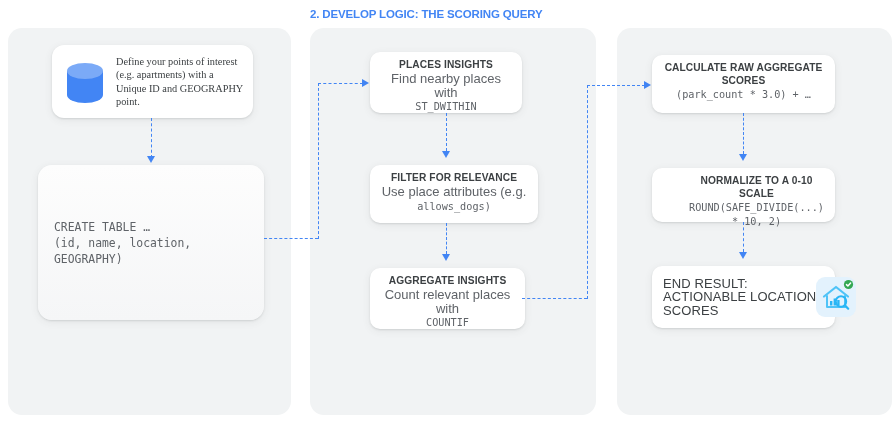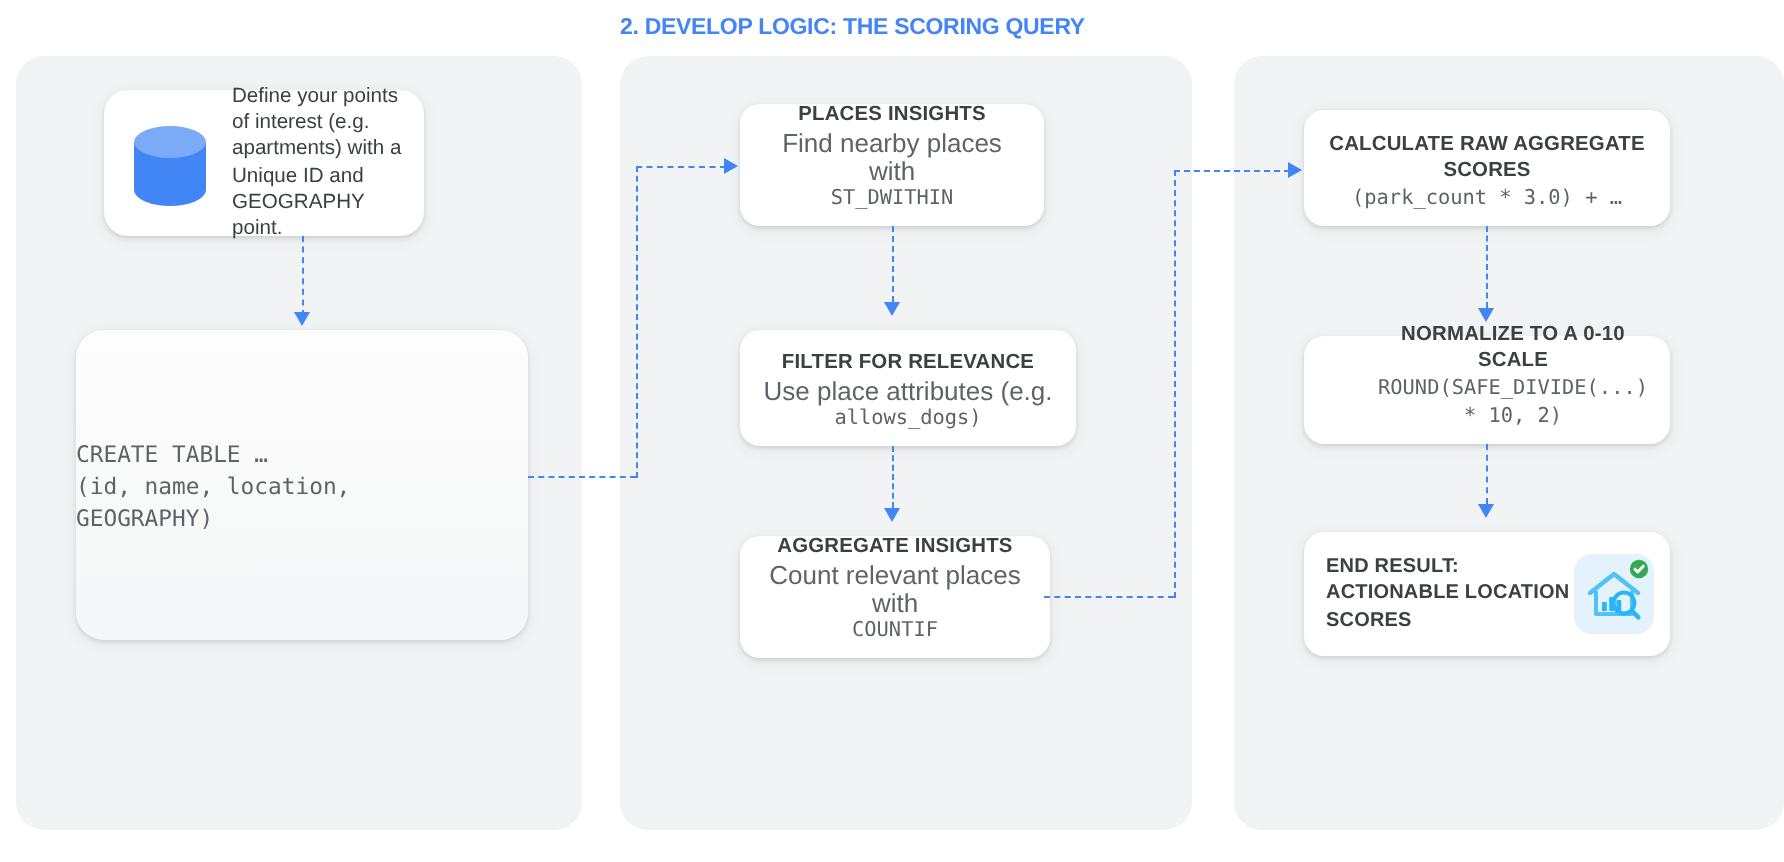--- a/index.html
+++ b/index.html
@@ -53,26 +53,27 @@
     background: #ffffff;
     border-radius: 12px;
     box-shadow: 0 1px 2px rgba(60,64,67,0.14), 0 2px 8px rgba(60,64,67,0.08);
     box-sizing: border-box;
   }
 
   
   #card-define {
     left: 52px;
     top: 45px;
-    width: 160px;
+    width: 201px;
     height: 73px;
     display: flex;
     align-items: center;
     padding: 0 10px 0 12px;
     gap: 10px;
+    font-family: Liberation Serif, serif;
   }
   #card-define .db-icon { flex: 0 0 auto; }
   #card-define .define-text {
     font-size: 10.3px;
     line-height: 13.2px;
     color: #3c4043;
   }
 
   
   .db-icon {
@@ -110,39 +111,40 @@
   
   #card-create {
     left: 38px;
     top: 165px;
     width: 226px;
     height: 155px;
     border-radius: 14px;
     background: linear-gradient(180deg,#fdfdfd 0%, #f5f6f7 100%);
     display: flex;
     align-items: center;
+    padding-left: 16px;
   }
   #card-create .code {
     font-family: "DejaVu Sans Mono", monospace;
     font-size: 11.4px;
     line-height: 16px;
     color: #5f6368;
     white-space: pre;
   }
 
   
   .step {
     position: absolute;
     background: #ffffff;
     border-radius: 10px;
     box-shadow: 0 1px 2px rgba(60,64,67,0.14), 0 2px 8px rgba(60,64,67,0.08);
     box-sizing: border-box;
     display: flex;
     flex-direction: column;
-    justify-content: flex-end;
+    justify-content: flex-start;
     align-items: center;
     text-align: center;
     padding: 6px 10px;
   }
   .step .step-title {
     font-size: 10.2px;
     font-weight: bold;
     color: #3c4043;
     line-height: 13px;
     letter-spacing: 0.1px;
@@ -173,22 +175,22 @@
     top: 266px;
     width: 183px;
     height: 62px;
     flex-direction: row;
     justify-content: space-between;
     align-items: center;
     text-align: left;
     padding: 0 8px 0 11px;
   }
   #step-end .end-text {
-    font-size: 10px;
-    font-weight: bold;
+    font-size: 13px;
+    font-weight: normal;
     color: #3c4043;
     line-height: 13.5px;
     letter-spacing: 0.1px;
   }
 
   
   .result-icon {
     position: relative;
     width: 40px;
     height: 40px;

